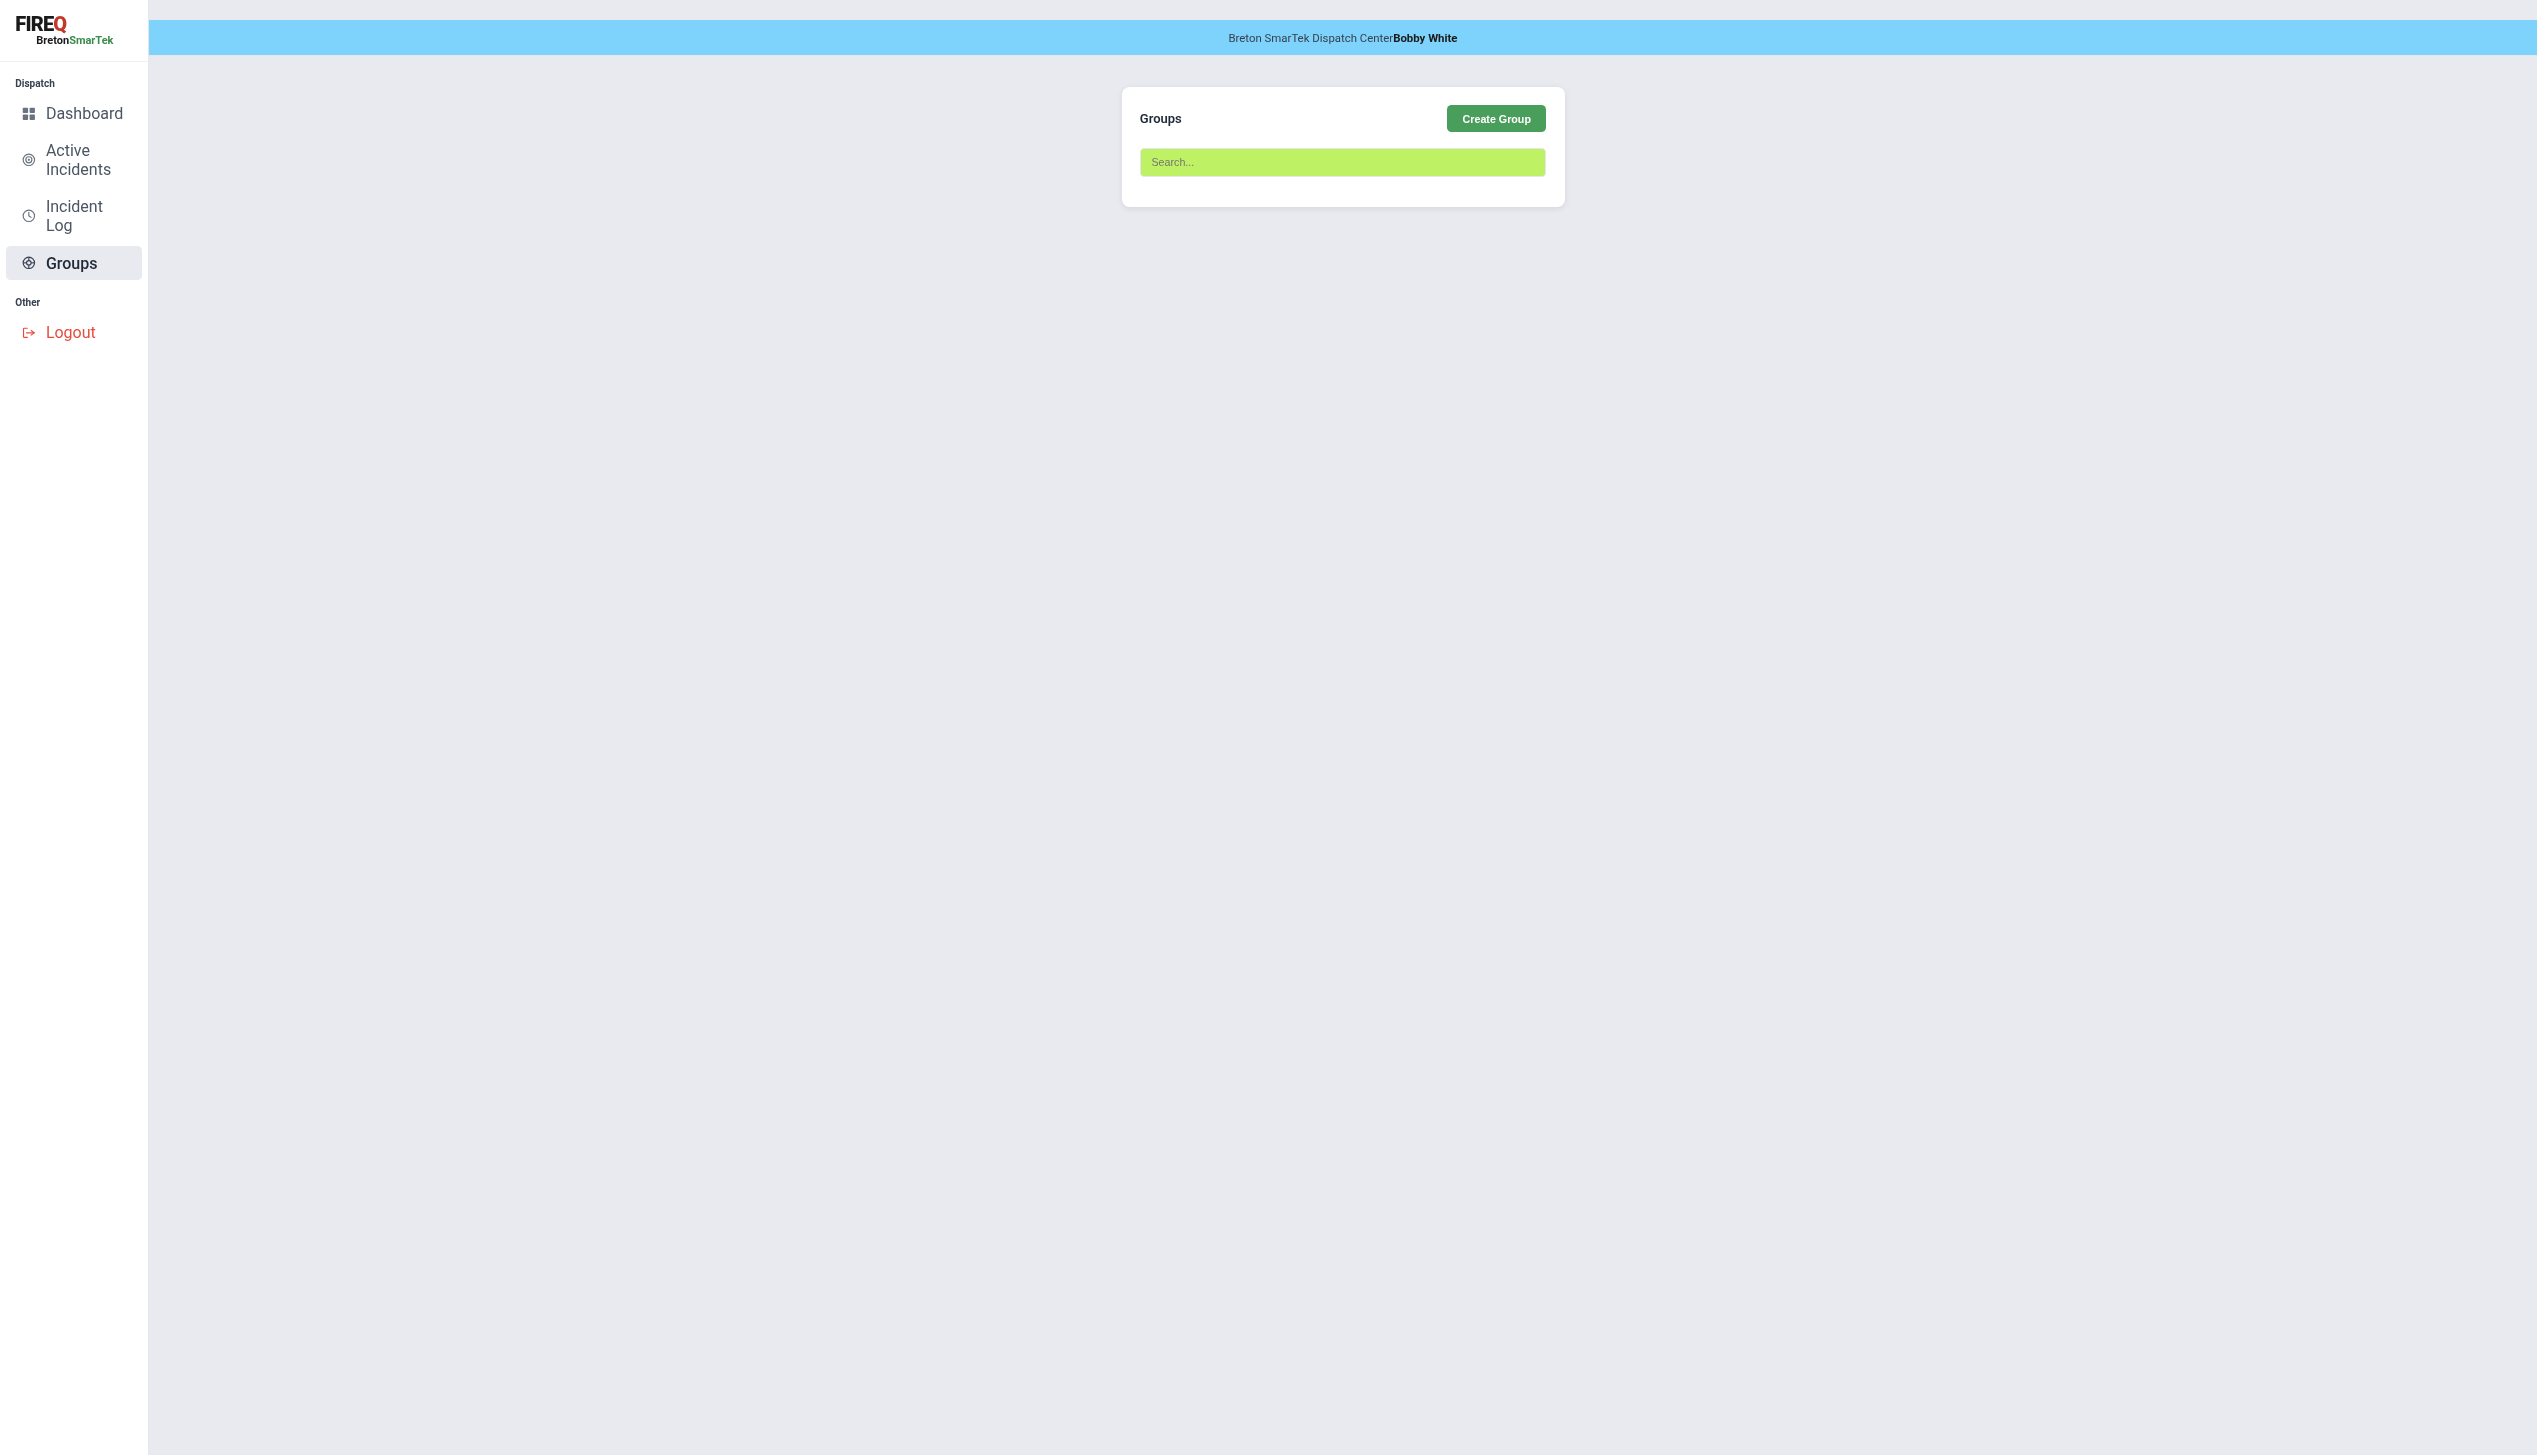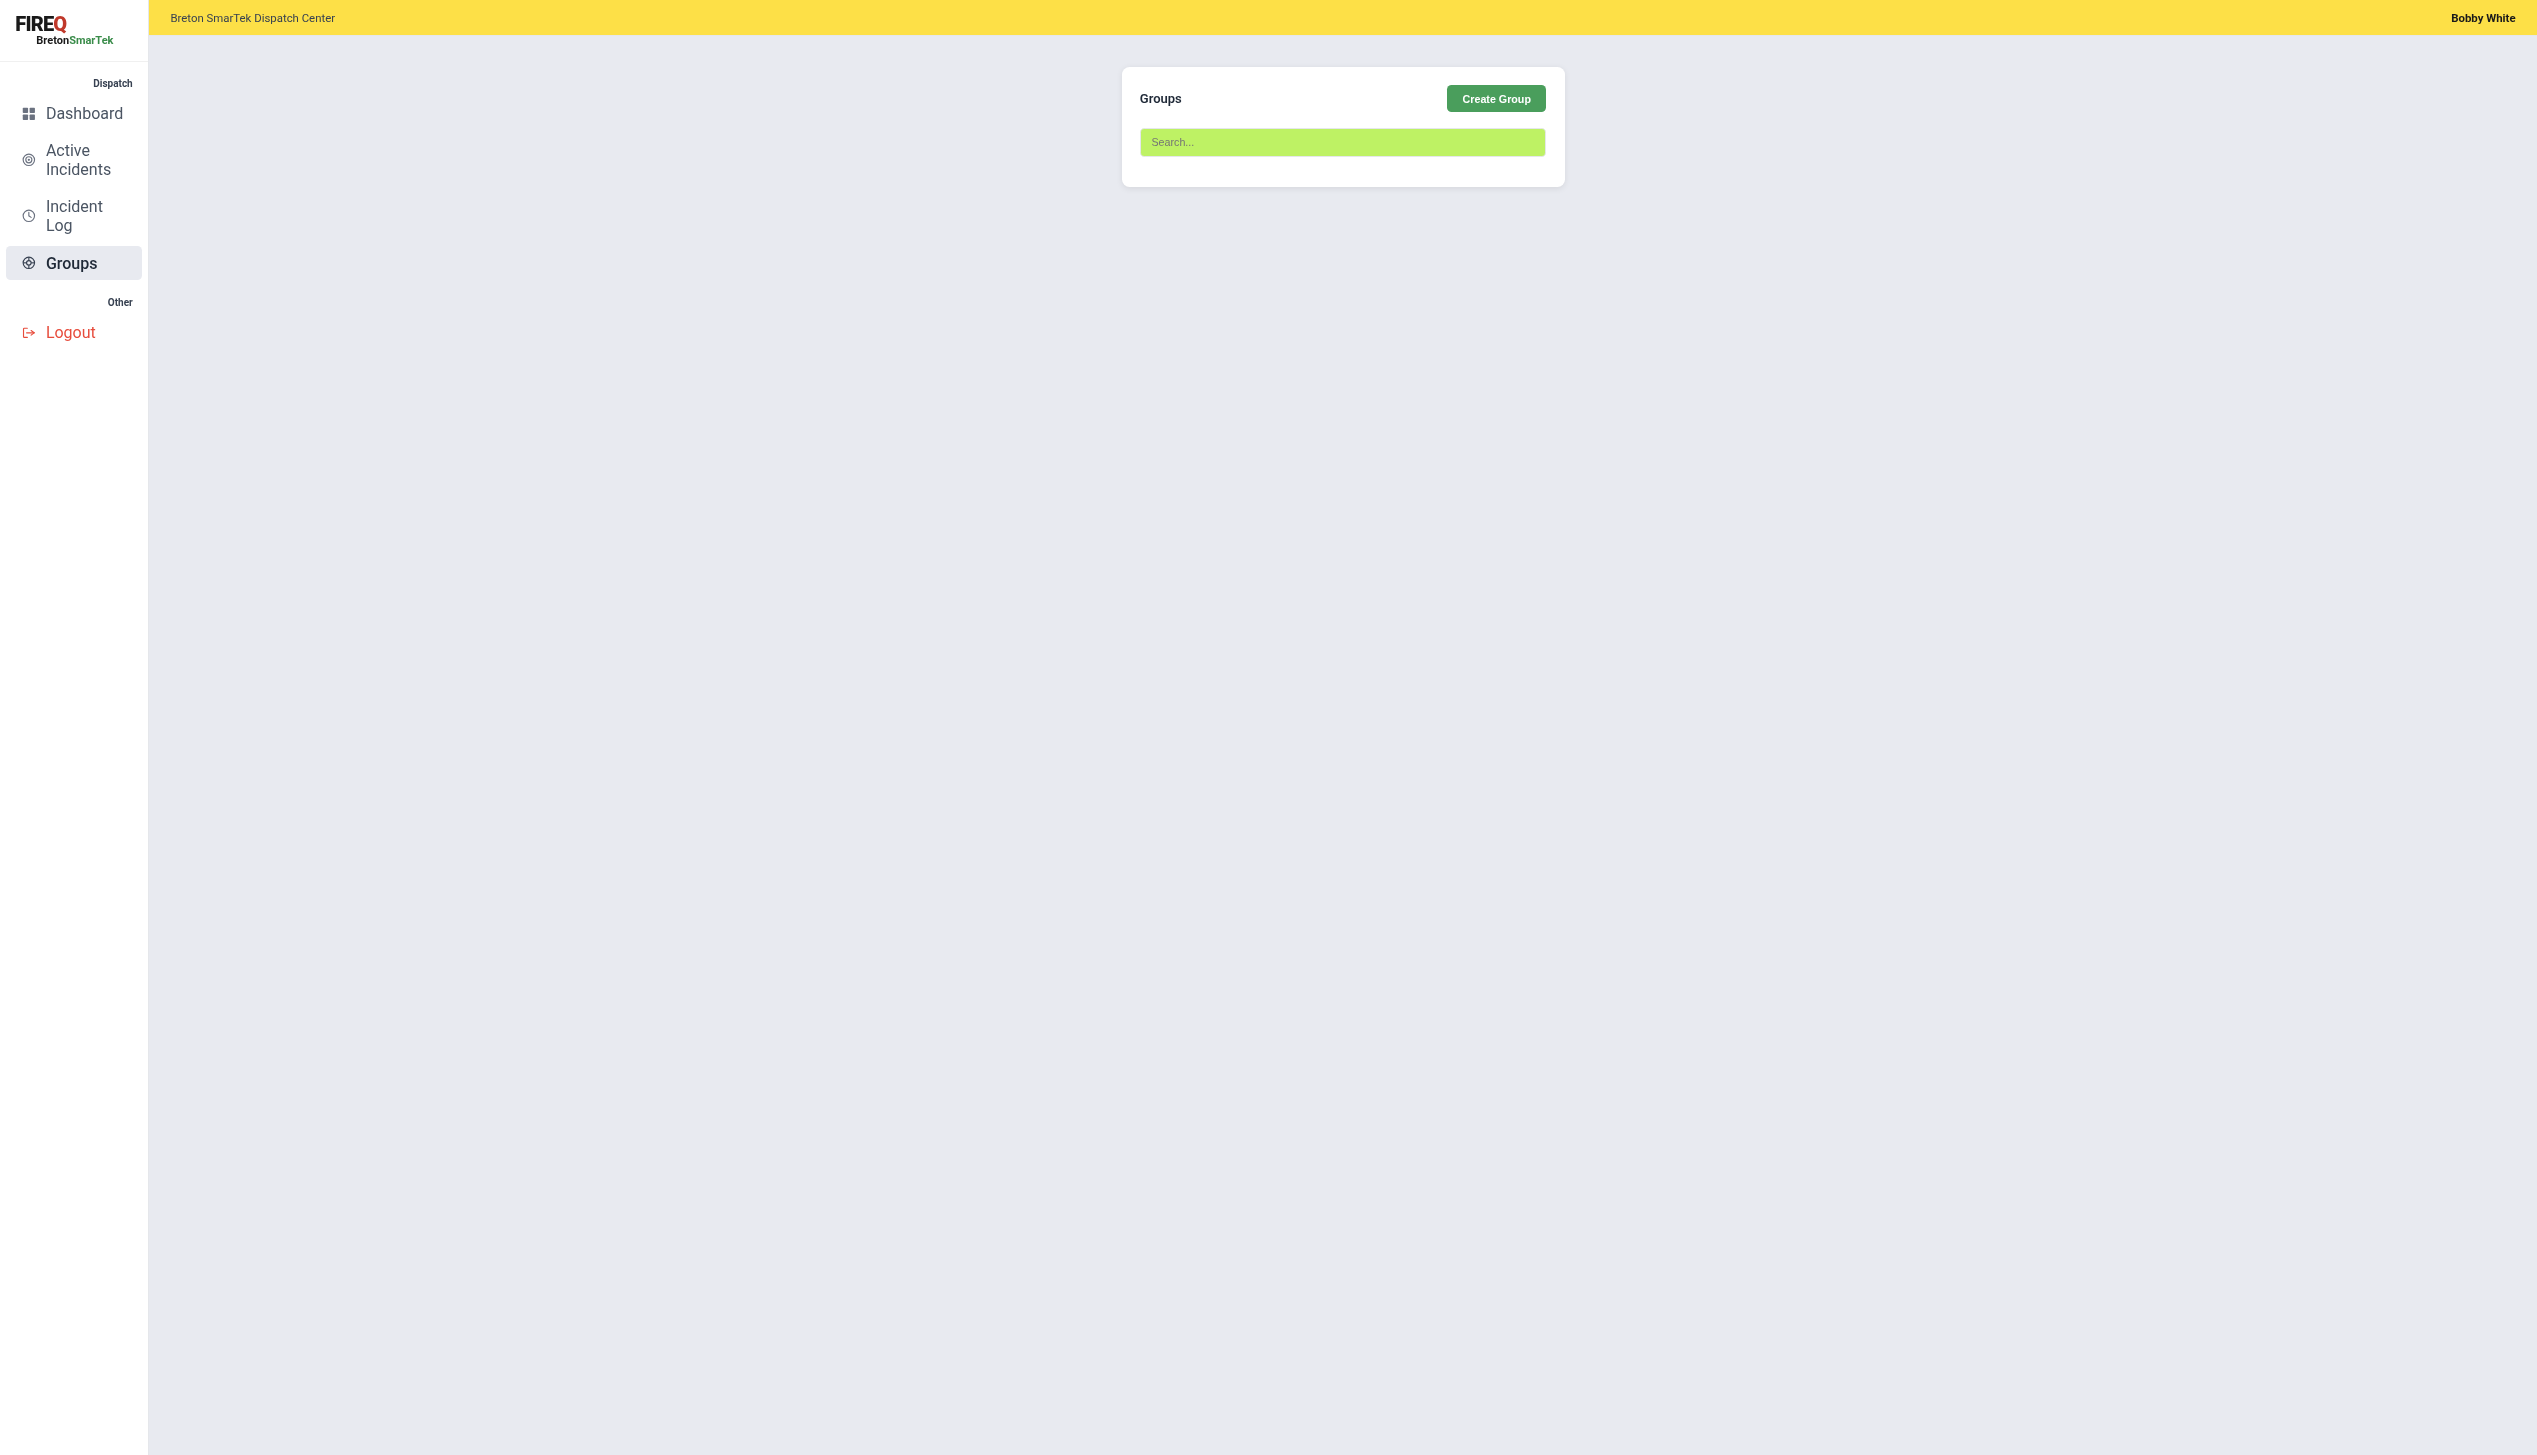--- a/index.html
+++ b/index.html
@@ -62,21 +62,20 @@
     .breton-green {
       color: #3a8c4a;
       font-weight: 700;
     }
 
     .sidebar-section-label {
       padding: 15.3px 15.3px 6.1px;
       font-size: 10px;
       font-weight: 700;
       color: #374151;
-      text-align: right;
     }
 
     .sidebar-item {
       display: flex;
       align-items: center;
       gap: 9.2px;
       padding: 7.6px 15.3px;
       cursor: pointer;
       border-radius: 4.6px;
       margin: 1.5px 6.1px;
@@ -115,26 +114,27 @@
 
     
     .main-content {
       flex: 1;
       display: flex;
       flex-direction: column;
       overflow: hidden;
     }
 
     .topbar {
-      background: #fde047;
+      background: #7dd3fc;
       padding: 10.7px 21.4px;
       display: flex;
       align-items: center;
-      justify-content: space-between;
+      justify-content: center;
       border-bottom: 0.8px solid #e5e7eb;
+      margin-top: 20px;
     }
 
     .topbar-title {
       font-size: 11.4px;
       color: #374151;
       font-weight: 400;
     }
 
     .topbar-user {
       font-size: 11.4px;

